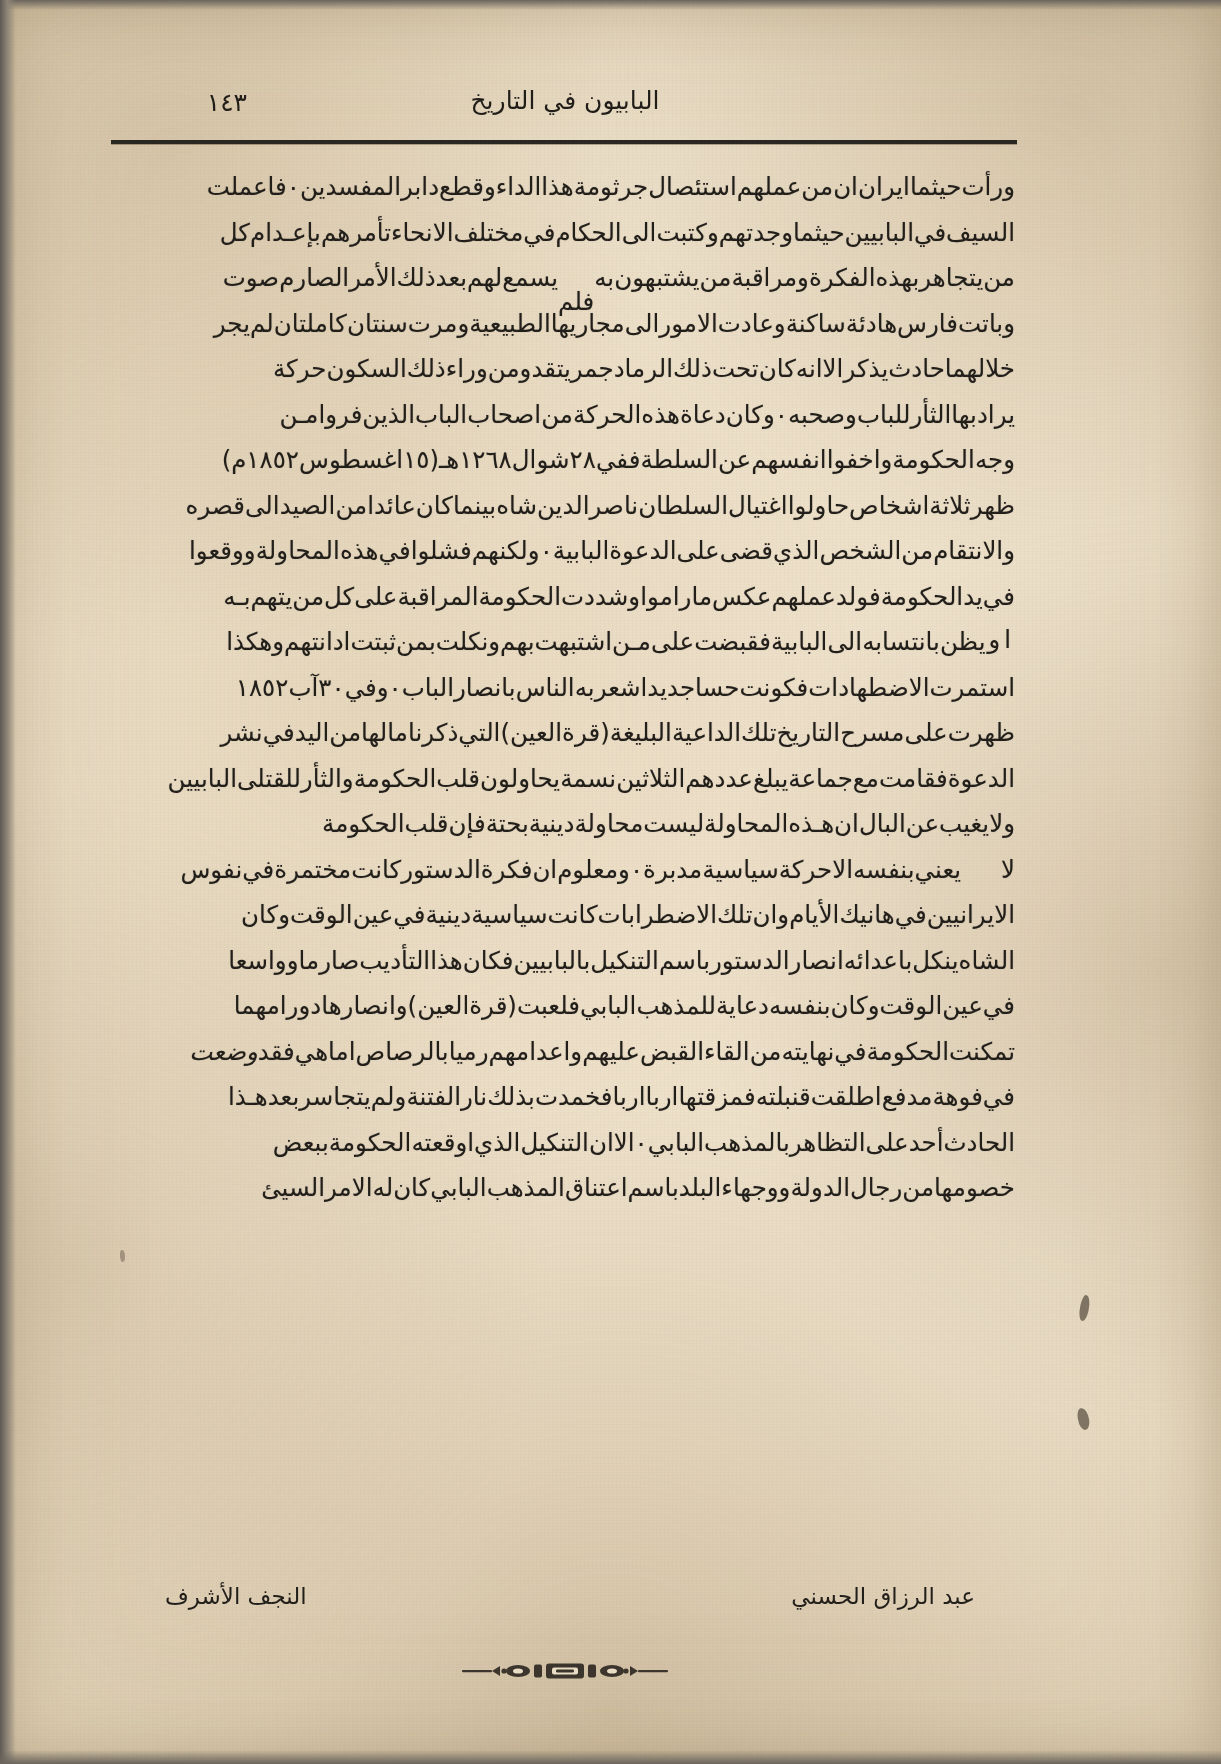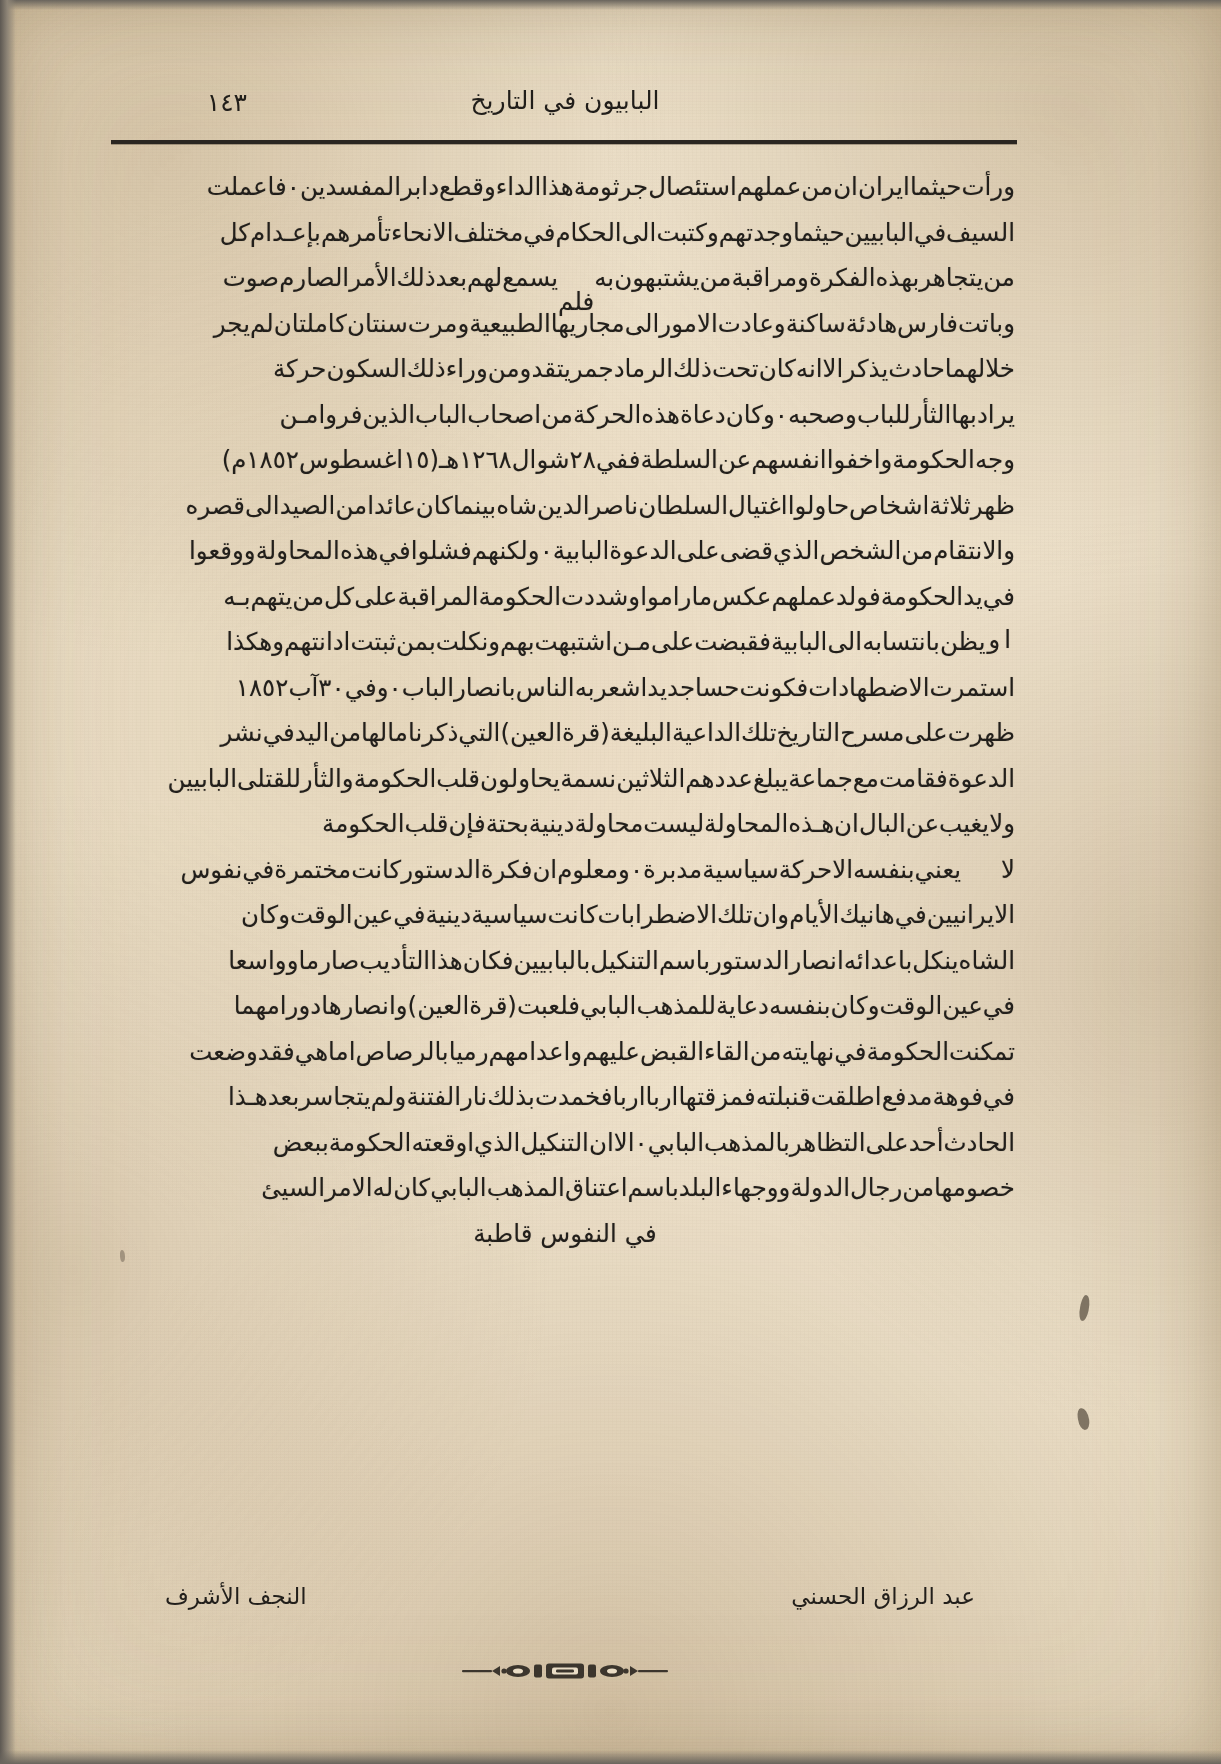--- a/index.html
+++ b/index.html
@@ -559,21 +559,21 @@
           </span>
         </div>
       <div class="tline just">
           <span style="display: flex; width: 900px; justify-content: space-between;">
             <span style="white-space: pre;">في</span>
             <span style="white-space: pre;">عين</span>
             <span style="white-space: pre;">الوقت</span>
             <span style="white-space: pre;">وكان</span>
             <span style="white-space: pre;">بنفسه</span>
             <span style="white-space: pre;">دعاية</span>
-            <span style="white-space: pre;">للمذهب</span>
+            <span style="white-space: pre; font-family: Liberation Serif, serif;">للمذهب</span>
             <span style="white-space: pre;">البابي</span>
             <span style="white-space: pre;">فلعبت</span>
             <span style="white-space: pre;">(</span>
             <span style="white-space: pre;">قرة</span>
             <span style="white-space: pre;">العين</span>
             <span style="white-space: pre;">)</span>
             <span style="white-space: pre;">وانصارها</span>
             <span style="white-space: pre;">دورا</span>
             <span style="white-space: pre;">مهما</span>
           </span>
@@ -586,21 +586,21 @@
             <span style="white-space: pre;">نهايته</span>
             <span style="white-space: pre;">من</span>
             <span style="white-space: pre;">القاء</span>
             <span style="white-space: pre;">القبض</span>
             <span style="white-space: pre;">عليهم</span>
             <span style="white-space: pre;">واعدامهم</span>
             <span style="white-space: pre;">رميا</span>
             <span style="white-space: pre;">بالرصاص</span>
             <span style="white-space: pre;">اماهي</span>
             <span style="white-space: pre;">فقد</span>
-            <span style="white-space: pre;">وضعت</span>
+            <span style="white-space: pre; font-style: italic;">وضعت</span>
           </span>
         </div>
       <div class="tline just">
           <span style="display: flex; width: 900px; justify-content: space-between;">
             <span style="white-space: pre;">في</span>
             <span style="white-space: pre;">فوهة</span>
             <span style="white-space: pre;">مدفع</span>
             <span style="white-space: pre;">اطلقت</span>
             <span style="white-space: pre;">قنبلته</span>
             <span style="white-space: pre;">فمزقتها</span>
@@ -644,23 +644,20 @@
             <span style="white-space: pre;">البلد</span>
             <span style="white-space: pre;">باسم</span>
             <span style="white-space: pre;">اعتناق</span>
             <span style="white-space: pre;">المذهب</span>
             <span style="white-space: pre;">البابي</span>
             <span style="white-space: pre;">كان</span>
             <span style="white-space: pre;">له</span>
             <span style="white-space: pre;">الامر</span>
             <span style="white-space: pre;">السيئ</span>
           </span>
-        </div>
-      <div class="tline center">
-          <span>في النفوس قاطبة</span>
         </div>
     </div>
 
     <div class="signature-row">
       <span>عبد الرزاق الحسني</span>
       <span>النجف الأشرف</span>
     </div>
 
     <div class="ornament">
       <svg viewBox="0 0 210 22" width="210" height="22" aria-hidden="true">

